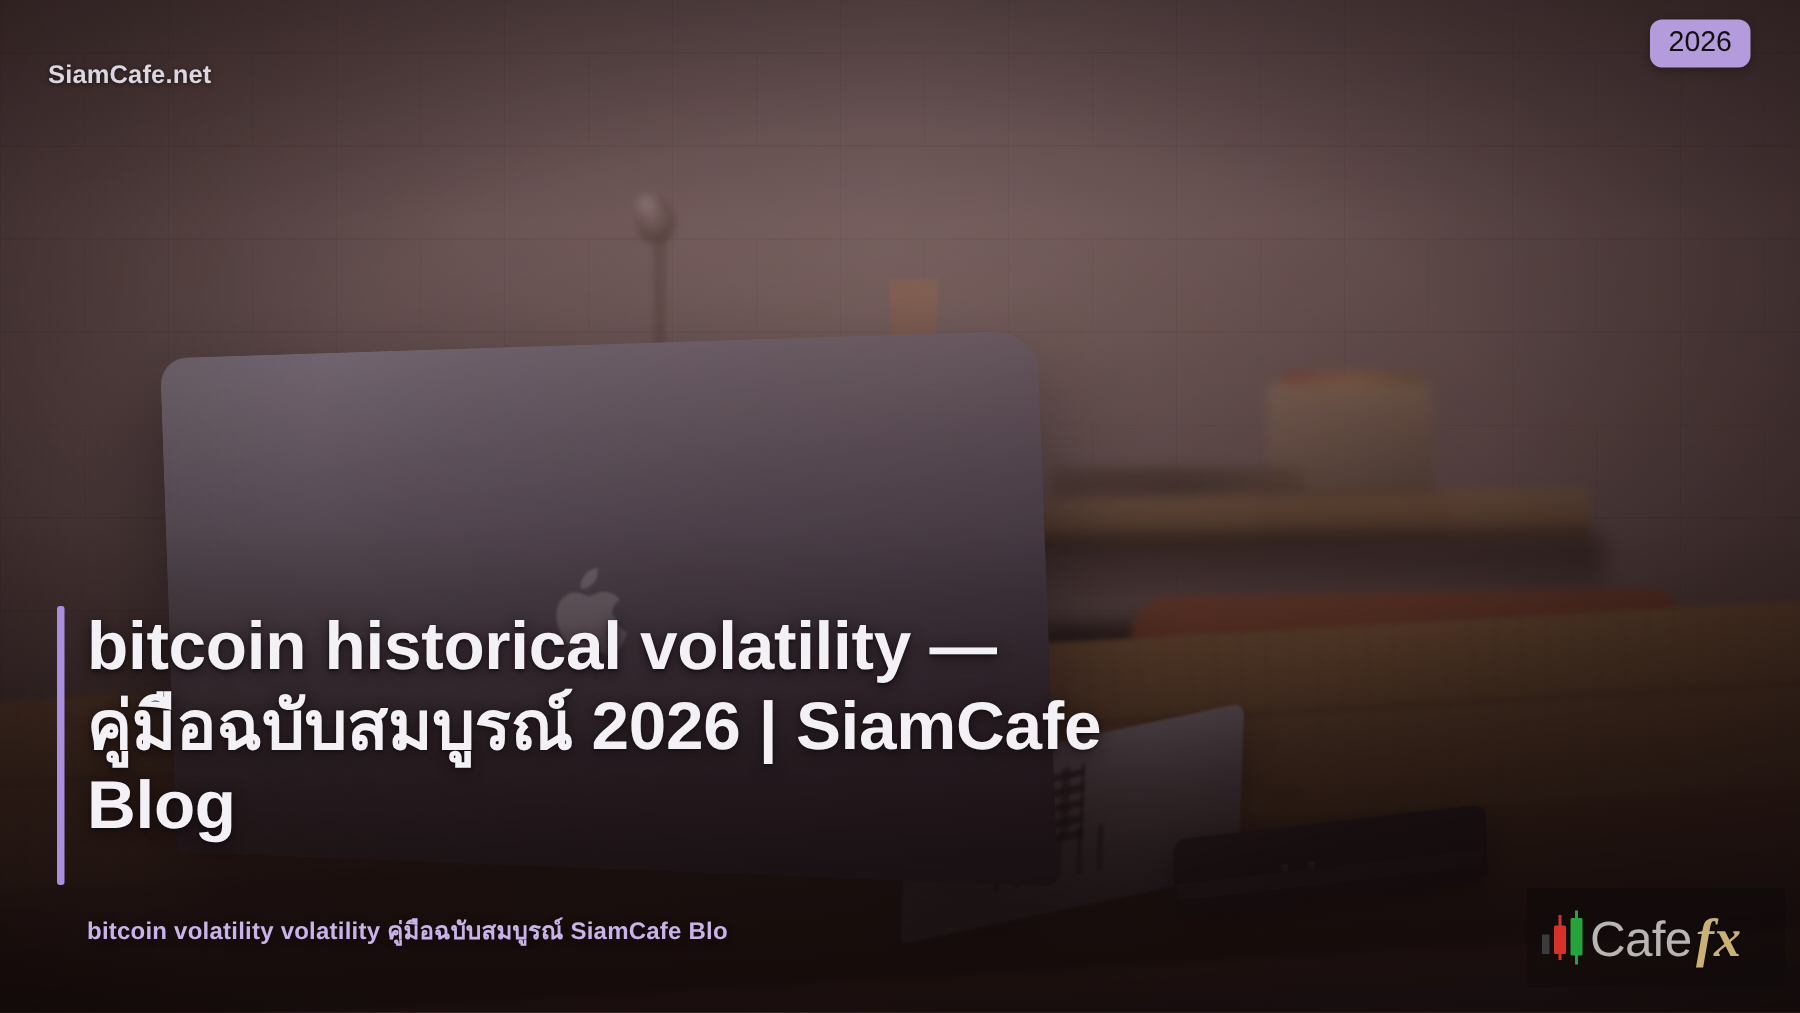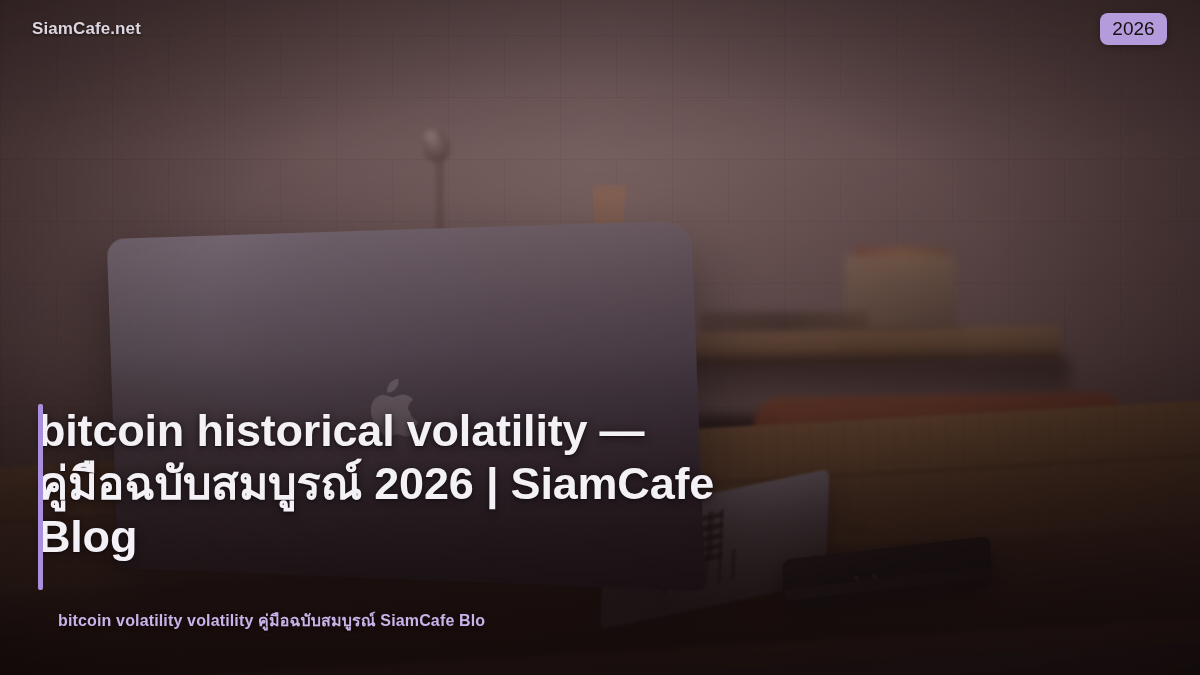--- a/index.html
+++ b/index.html
@@ -251,21 +251,21 @@
       rgba(18,10,10,.80) 100%);
   }
   .vignette {
     position:absolute; inset:0;
     background:radial-gradient(ellipse 82% 78% at 50% 44%,
       transparent 40%, rgba(20,11,12,.42) 82%, rgba(14,8,8,.66) 100%);
   }
 
   
   .site-name {
-    position:absolute; left:32px; top:19px;
+    position:absolute; left:32px; top:40px;
     font-size:17px; font-weight:700; color:#dcd6e0;
     letter-spacing:.1px;
     text-shadow:0 1px 3px rgba(0,0,0,.6);
   }
 
   .year-badge {
     position:absolute; left:1100px; top:13px;
     width:67px; height:32px;
     background:#b49bdb;
     border-radius:8px;
@@ -273,20 +273,21 @@
     font-size:19px; font-weight:400; color:#14100f;
     box-shadow:0 2px 7px rgba(0,0,0,.30);
   }
 
   .title-block { position:absolute; left:38px; top:404px; width:700px; }
   .accent-bar {
     position:absolute; left:0; top:0; width:5px; height:186px;
     background:#a98fdd; border-radius:2px;
   }
   .title {
+    margin-left:20px;
     font-size:45px; font-weight:700; line-height:53px;
     color:#f3f1f6; letter-spacing:-.2px;
     text-shadow:0 2px 9px rgba(18,10,14,.80), 0 1px 2px rgba(18,10,14,.65);
   }
   .subtitle {
     position:absolute; left:58px; top:608px;
     width:600px;
     font-size:16px; font-weight:700; color:#c9b3e8;
     letter-spacing:.15px; white-space:nowrap; overflow:hidden;
     text-shadow:0 1px 5px rgba(16,9,14,.75);
@@ -393,14 +394,29 @@
     <span>2026</span>
   </div>
 
   <div class="title-block">
     <div class="accent-bar"></div>
     <h1 class="title">bitcoin historical volatility — คู่มือฉบับสมบูรณ์ 2026 | SiamCafe Blog</h1>
   </div>
 
   <div class="subtitle">bitcoin volatility volatility คู่มือฉบับสมบูรณ์ SiamCafe Blo</div>
 
+  <div class="logo">
+    <div class="logo-marks">
+      <div class="bar-gray"></div>
+      <div class="candle red">
+        <div class="wick"></div>
+        <div class="body"></div>
+      </div>
+      <div class="candle green">
+        <div class="wick"></div>
+        <div class="body"></div>
+      </div>
+    </div>
+    <span class="logo-cafe">Cafe</span>
+    <span class="logo-fx">fx</span>
+  </div>
 
 </div>
 
 </body></html>

